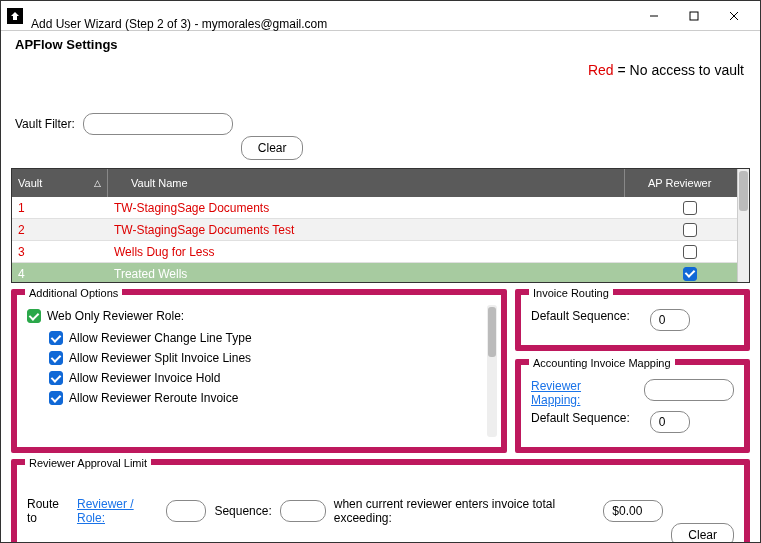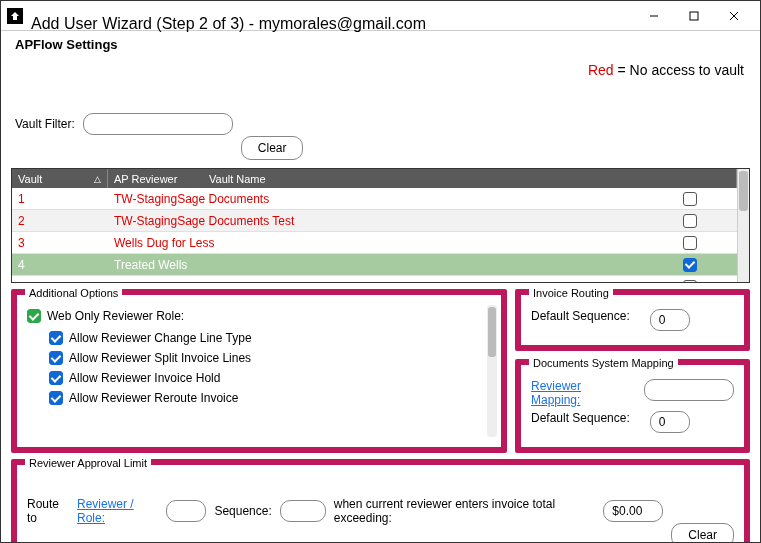--- a/index.html
+++ b/index.html
@@ -1,34 +1,34 @@
 <!DOCTYPE html>
 <html><head>
 <meta charset="utf-8">
 <style>
   * { box-sizing: border-box; font-family: "Segoe UI", Arial, sans-serif; }
   body { margin: 0; background: #fff; font-size: 12px; color: #000; }
   .window { width: 761px; height: 543px; border: 1px solid #333; position: relative; display: flex; flex-direction: column; }
   .titlebar { height: 30px; display: flex; align-items: center; padding: 0 6px; border-bottom: 1px solid #ccc; }
   .titlebar .app-icon { width: 16px; height: 16px; background: #000; margin-right: 8px; display:flex;align-items:center;justify-content:center;}
   .titlebar .app-icon svg { width:10px; height:10px; }
-  .titlebar .title { flex: 1; font-size: 16px; margin-top: 16px; }
+  .titlebar .title { flex: 1; font-size: 12px; margin-top: 16px; }
   .winbtn { width: 40px; height: 30px; display: flex; align-items: center; justify-content: center; }
   .winbtn svg { width: 10px; height: 10px; }
   .content { flex: 1; padding: 4px 10px 10px 10px; display: flex; flex-direction: column; overflow:hidden;}
   .heading { font-weight: bold; font-size: 13px; margin: 2px 0 6px 4px; }
   .legend-row { text-align: right; font-size: 14px; margin: 4px 6px 10px 0; }
   .legend-row .red { color: #d00; }
   .filter-row { display: flex; align-items: center; gap: 8px; margin: 0 0 8px 4px; }
   .text-input { border: 1px solid #888; border-radius: 10px; height: 22px; padding: 0 8px; font-size: 12px; }
   .vault-filter-input { width: 150px; }
   .btn { border: 1px solid #888; background: #fff; border-radius: 10px; height: 24px; padding: 0 16px; font-size: 12px; cursor: pointer; display:inline-flex;align-items:center;justify-content:center;margin-top:48px;}
   .table-wrap { border: 1px solid #333; height: 115px; position: relative; display:flex; }
   .table-scroll { flex:1; overflow:hidden; }
-  .thead { background: #5a5a5a; color: #fff; display: flex; height: 19px; font-size: 11px; align-items:center;}
+  .thead { background: #5a5a5a; color: #fff; display: flex; height: 28px; font-size: 11px; align-items:center;gap:17px;}
   .th { padding: 0 6px; border-right: 1px solid #888; height:100%; display:flex; align-items:center;}
   .th-vault { width: 96px; justify-content: space-between;}
   .th-name { flex: 1; }
   .th-ap { width: 95px; border-right:none;}
   .trow { display: flex; height: 22px; align-items: center; border-bottom: 1px solid #e0e0e0; color: #d00; font-size: 12px;}
   .trow.alt { background: #f2f2f2; }
   .trow.sel { background: #a7cba0; color: #fff; }
   .td-vault { width: 96px; padding: 0 6px; }
   .td-name { flex: 1; padding: 0 6px; }
   .td-ap { width: 95px; display:flex; justify-content:center; align-items:center;}
@@ -102,22 +102,22 @@
       <button class="btn">Clear</button>
     </div>
 
     <div class="table-wrap">
       <div class="table-scroll">
         <div class="thead">
           <div class="th th-vault">
               <span>Vault</span>
               <span class="sort-ind">△</span>
             </div>
+          <div class="th th-name">Vault Name</div>
           <div class="th th-ap">AP Reviewer</div>
-          <div class="th th-name">Vault Name</div>
         </div>
         <div id="tbody">
             <div class="trow">
               <div class="td-vault">1</div>
               <div class="td-name">TW-StagingSage Documents</div>
               <div class="td-ap">
                 <span class="chk"></span>
               </div>
             </div>
             <div class="trow alt">
@@ -187,21 +187,21 @@
 
       <div class="right-col">
         <div class="fieldset">
           <div class="fs-title">Invoice Routing</div>
           <div class="kv-row">
             <label>Default Sequence:</label>
             <input class="text-input num-input" value="0" style="">
           </div>
         </div>
         <div class="fieldset">
-          <div class="fs-title">Documents System Mapping</div>
+          <div class="fs-title">Accounting Invoice Mapping</div>
           <div class="kv-row">
             <span class="link">Reviewer Mapping:</span>
             <input class="text-input" style="width: 90px;" value="">
           </div>
           <div class="kv-row">
             <label>Default Sequence:</label>
             <input class="text-input num-input" value="0" style="">
           </div>
         </div>
       </div>

